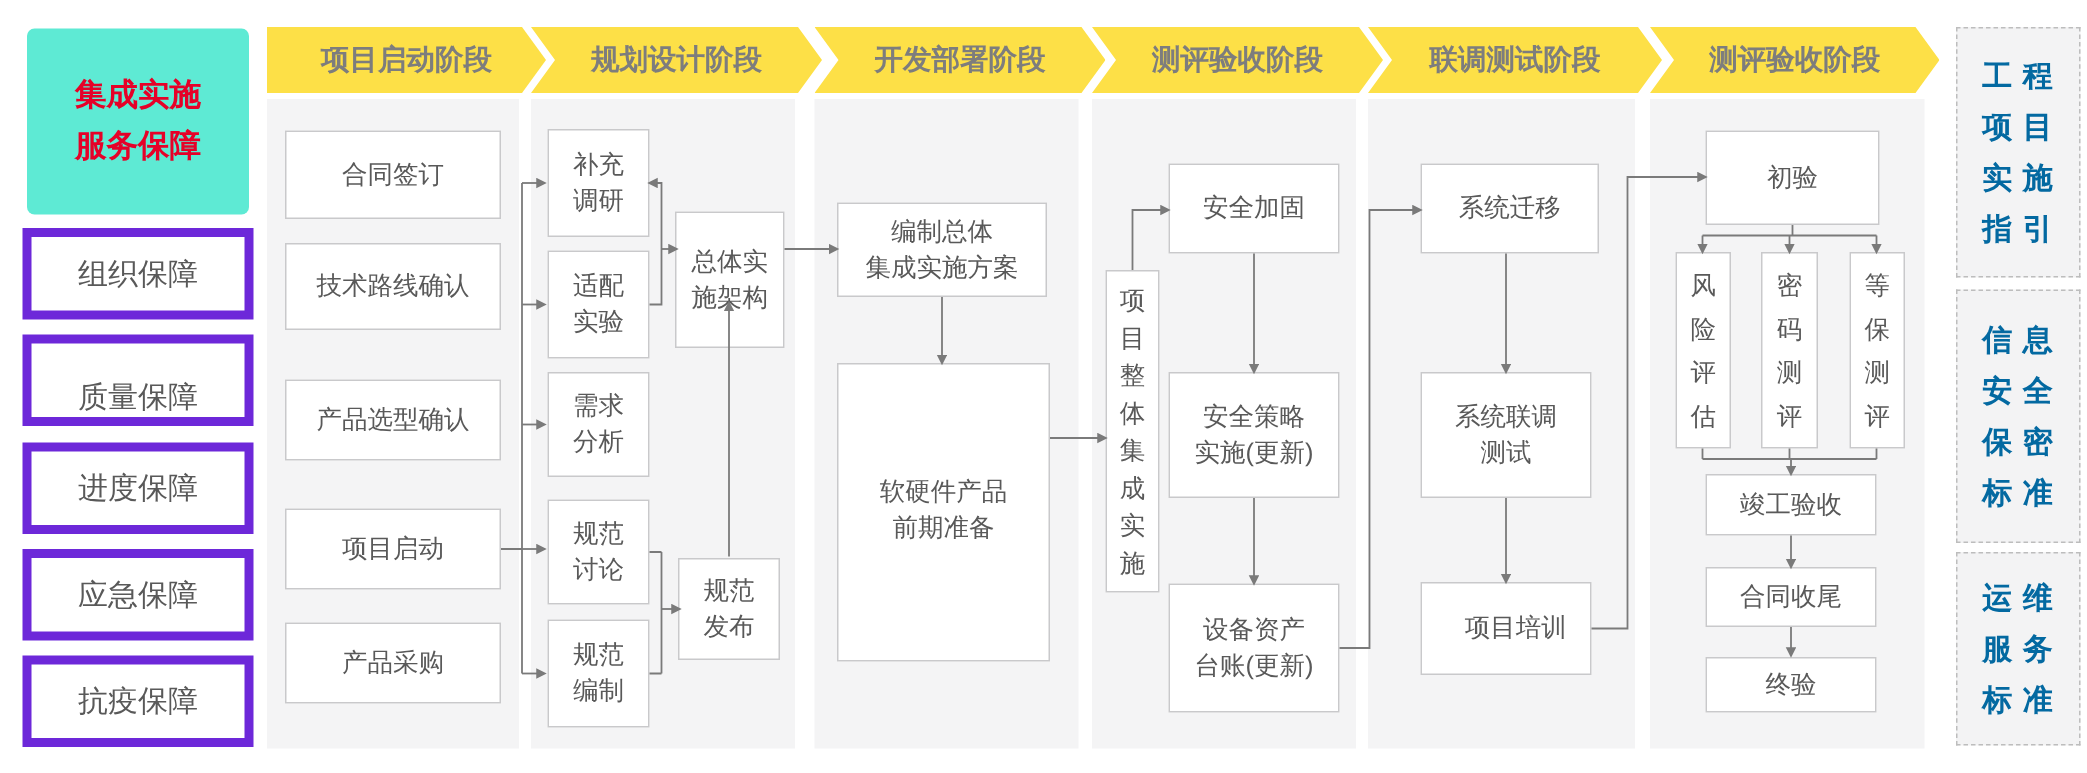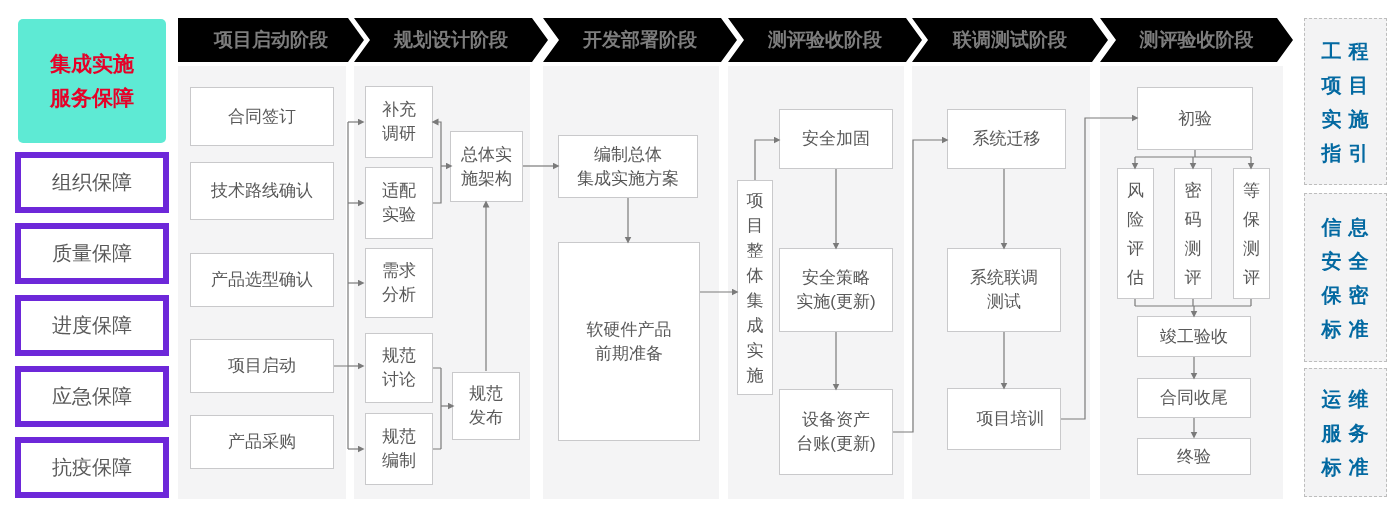--- a/index.html
+++ b/index.html
@@ -1,19 +1,19 @@
 <!DOCTYPE html>
 <html><head>
 <meta charset="utf-8">
 <style>
   html,body{margin:0;padding:0;background:#fff;}
   .canvas{position:relative;width:1391px;height:515px;background:#fff;overflow:hidden;
           font-family:"Liberation Sans","DejaVu Sans",sans-serif;}
   .colbg{position:absolute;top:66px;height:433px;background:#f4f4f5;}
-  .phase{position:absolute;top:18px;height:44px;background:#000000;color:#7d7d7d;
+  .phase{position:absolute;top:18px;height:44px;background:#fde047;color:#7d7d7d;
          font-weight:bold;font-size:19px;display:flex;align-items:center;justify-content:center;
          clip-path:polygon(0 0, calc(100% - 16px) 0, 100% 50%, calc(100% - 16px) 100%, 0 100%, 16px 50%);}
   .phase.first{clip-path:polygon(0 0, calc(100% - 16px) 0, 100% 50%, calc(100% - 16px) 100%, 0 100%);}
   .node{position:absolute;background:#fff;border:1px solid #c9c9cb;color:#595959;font-size:17px;
         display:flex;align-items:center;justify-content:center;text-align:center;
         white-space:pre-line;line-height:1.4;box-sizing:border-box;}
   .pink{position:absolute;left:18px;top:19px;width:148px;height:124px;background:#5eead4;
         border-radius:5px;color:#e60128;font-weight:bold;font-size:21px;line-height:1.6;
         display:flex;align-items:center;justify-content:center;text-align:center;white-space:pre-line;}
   .red-item{position:absolute;left:15px;width:154px;height:61px;background:#fff;border:6px solid #6d28d9;
@@ -52,21 +52,21 @@
     </div>
   <div class="phase" style="left:1100px;width:193px;">
       <span>测评验收阶段</span>
     </div>
 
   <div class="pink"><span>集成实施
 服务保障</span></div>
   <div class="red-item" style="top:152px;">
       <span>组织保障</span>
     </div>
-  <div class="red-item" style="top:223px;">
+  <div class="red-item" style="top:223px;align-items:flex-end;">
       <span>质量保障</span>
     </div>
   <div class="red-item" style="top:295px;">
       <span>进度保障</span>
     </div>
   <div class="red-item" style="top:366px;">
       <span>应急保障</span>
     </div>
   <div class="red-item" style="top:437px;">
       <span>抗疫保障</span>
@@ -81,28 +81,28 @@
   <div class="node" style="left:365px;top:86px;width:68px;height:72px;">补充
 调研</div>
   <div class="node" style="left:365px;top:167px;width:68px;height:72px;">适配
 实验</div>
   <div class="node" style="left:365px;top:248px;width:68px;height:70px;">需求
 分析</div>
   <div class="node" style="left:365px;top:333px;width:68px;height:70px;">规范
 讨论</div>
   <div class="node" style="left:365px;top:413px;width:68px;height:72px;">规范
 编制</div>
-  <div class="node" style="left:450px;top:131px;width:73px;height:71px;">总体实
+  <div class="node" style="left:450px;top:141px;width:73px;height:91px;">总体实
 施架构</div>
   <div class="node" style="left:452px;top:372px;width:68px;height:68px;">规范
 发布</div>
 
   <div class="node" style="left:558px;top:135px;width:140px;height:63px;">编制总体
 集成实施方案</div>
-  <div class="node" style="left:558px;top:242px;width:142px;height:199px;">软硬件产品
+  <div class="node" style="left:558px;top:242px;width:142px;height:199px;font-family:Liberation Mono, monospace;">软硬件产品
 前期准备</div>
 
   <div class="node" style="left:737px;top:180px;width:36px;height:215px;line-height:25px;">项
 目
 整
 体
 集
 成
 实
 施</div>

